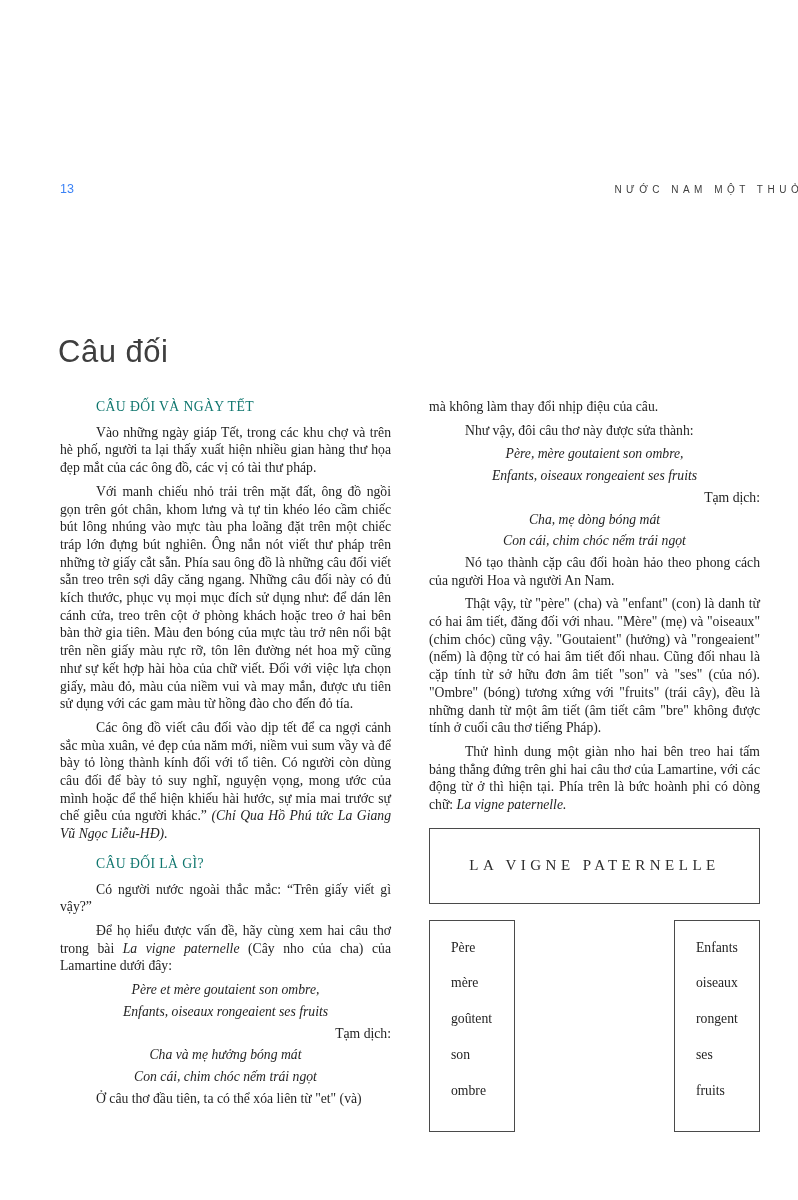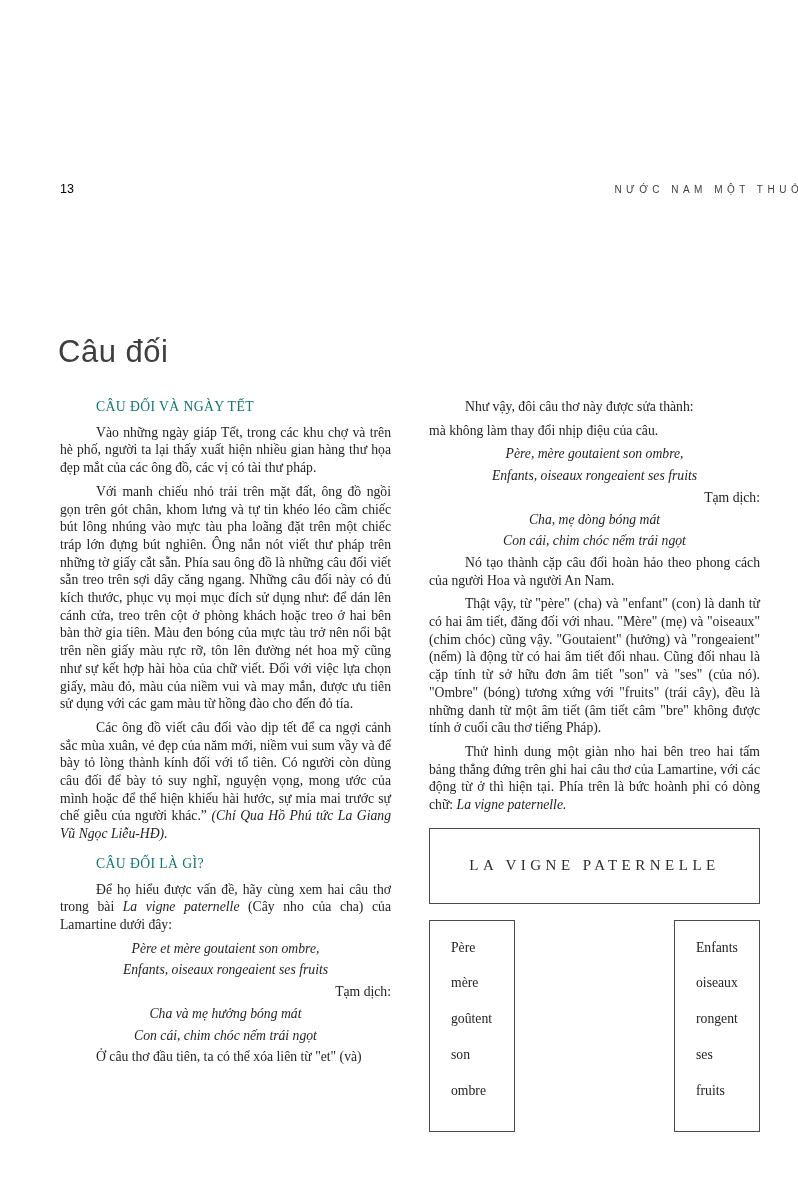--- a/index.html
+++ b/index.html
@@ -10,21 +10,21 @@
     font-family:"Liberation Serif",serif;
     color:#232323;
     overflow:hidden;
   }
   .running-head{
     position:absolute;top:182px;left:60px;right:0;
     display:flex;justify-content:space-between;align-items:baseline;
   }
   .page-num{
     font-family:"Liberation Sans",sans-serif;
-    font-size:12.5px;color:#000000;
+    font-size:12.5px;color:#3b82f6;
   }
   .head-title{
     font-family:"Liberation Sans",sans-serif;
     font-size:10px;letter-spacing:4.5px;color:#3d3d3d;
     white-space:nowrap;margin-right:-6px;
   }
   .chapter-title{
     position:absolute;top:334px;left:58px;margin:0;
     font-family:"Liberation Sans",sans-serif;
     font-weight:normal;font-size:31px;color:#3e3e3e;letter-spacing:0.5px;
@@ -85,34 +85,35 @@
 
   <div class="columns">
 
     <div class="col">
       <h2 class="sec-heading">CÂU ĐỐI VÀ NGÀY TẾT</h2>
       <p class="para indent">Vào những ngày giáp Tết, trong các khu chợ và trên hè phố, người ta lại thấy xuất hiện nhiều gian hàng thư họa đẹp mắt của các ông đồ, các vị có tài thư pháp.</p>
       <p class="para indent">Với manh chiếu nhỏ trải trên mặt đất, ông đồ ngồi gọn trên gót chân, khom lưng và tự tin khéo léo cầm chiếc bút lông nhúng vào mực tàu pha loãng đặt trên một chiếc tráp lớn đựng bút nghiên. Ông nắn nót viết thư pháp trên những tờ giấy cắt sẵn. Phía sau ông đồ là những câu đối viết sẵn treo trên sợi dây căng ngang. Những câu đối này có đủ kích thước, phục vụ mọi mục đích sử dụng như: để dán lên cánh cửa, treo trên cột ở phòng khách hoặc treo ở hai bên bàn thờ gia tiên. Màu đen bóng của mực tàu trở nên nổi bật trên nền giấy màu rực rỡ, tôn lên đường nét hoa mỹ cũng như sự kết hợp hài hòa của chữ viết. Đối với việc lựa chọn giấy, màu đỏ, màu của niềm vui và may mắn, được ưu tiên sử dụng với các gam màu từ hồng đào cho đến đỏ tía.</p>
       <p class="para indent"><span>Các ông đồ viết câu đối vào dịp tết để ca ngợi cảnh sắc mùa xuân, vẻ đẹp của năm mới, niềm vui sum vầy và để bày tỏ lòng thành kính đối với tổ tiên. Có người còn dùng câu đối để bày tỏ suy nghĩ, nguyện vọng, mong ước của mình hoặc để thể hiện khiếu hài hước, sự mỉa mai trước sự chế giễu của người khác.” </span><span class="it">(Chỉ Qua Hồ Phú tức La Giang Vũ Ngọc Liễu-HĐ).</span></p>
 
       <h2 class="sec-heading spaced">CÂU ĐỐI LÀ GÌ?</h2>
+      <p class="para indent">Có người nước ngoài thắc mắc: “Trên giấy viết gì vậy?”</p>
       <p class="para indent"><span>Để họ hiểu được vấn đề, hãy cùng xem hai câu thơ trong bài </span><span class="it">La vigne paternelle</span><span> (Cây nho của cha) của Lamartine dưới đây:</span></p>
 
       <p class="verse">Père et mère goutaient son ombre,</p>
       <p class="verse">Enfants, oiseaux rongeaient ses fruits</p>
       <p class="tamdich">Tạm dịch:</p>
       <p class="verse">Cha và mẹ hưởng bóng mát</p>
       <p class="verse">Con cái, chim chóc nếm trái ngọt</p>
 
       <p class="para indent">Ở câu thơ đầu tiên, ta có thể xóa liên từ "et" (và)</p>
     </div>
 
     <div class="col">
+      <p class="para">mà không làm thay đổi nhịp điệu của câu.</p>
       <p class="para indent">Như vậy, đôi câu thơ này được sửa thành:</p>
-      <p class="para">mà không làm thay đổi nhịp điệu của câu.</p>
 
       <p class="verse">Père, mère goutaient son ombre,</p>
       <p class="verse">Enfants, oiseaux rongeaient ses fruits</p>
       <p class="tamdich">Tạm dịch:</p>
       <p class="verse">Cha, mẹ dòng bóng mát</p>
       <p class="verse">Con cái, chim chóc nếm trái ngọt</p>
 
       <p class="para indent">Nó tạo thành cặp câu đối hoàn hảo theo phong cách của người Hoa và người An Nam.</p>
       <p class="para indent">Thật vậy, từ "père" (cha) và "enfant" (con) là danh từ có hai âm tiết, đăng đối với nhau. "Mère" (mẹ) và "oiseaux" (chim chóc) cũng vậy. "Goutaient" (hưởng) và "rongeaient" (nếm) là động từ có hai âm tiết đối nhau. Cũng đối nhau là cặp tính từ sở hữu đơn âm tiết "son" và "ses" (của nó). "Ombre" (bóng) tương xứng với "fruits" (trái cây), đều là những danh từ một âm tiết (âm tiết câm "bre" không được tính ở cuối câu thơ tiếng Pháp).</p>
       <p class="para indent"><span>Thử hình dung một giàn nho hai bên treo hai tấm bảng thẳng đứng trên ghi hai câu thơ của Lamartine, với các động từ ở thì hiện tại. Phía trên là bức hoành phi có dòng chữ: </span><span class="it">La vigne paternelle.</span></p>

